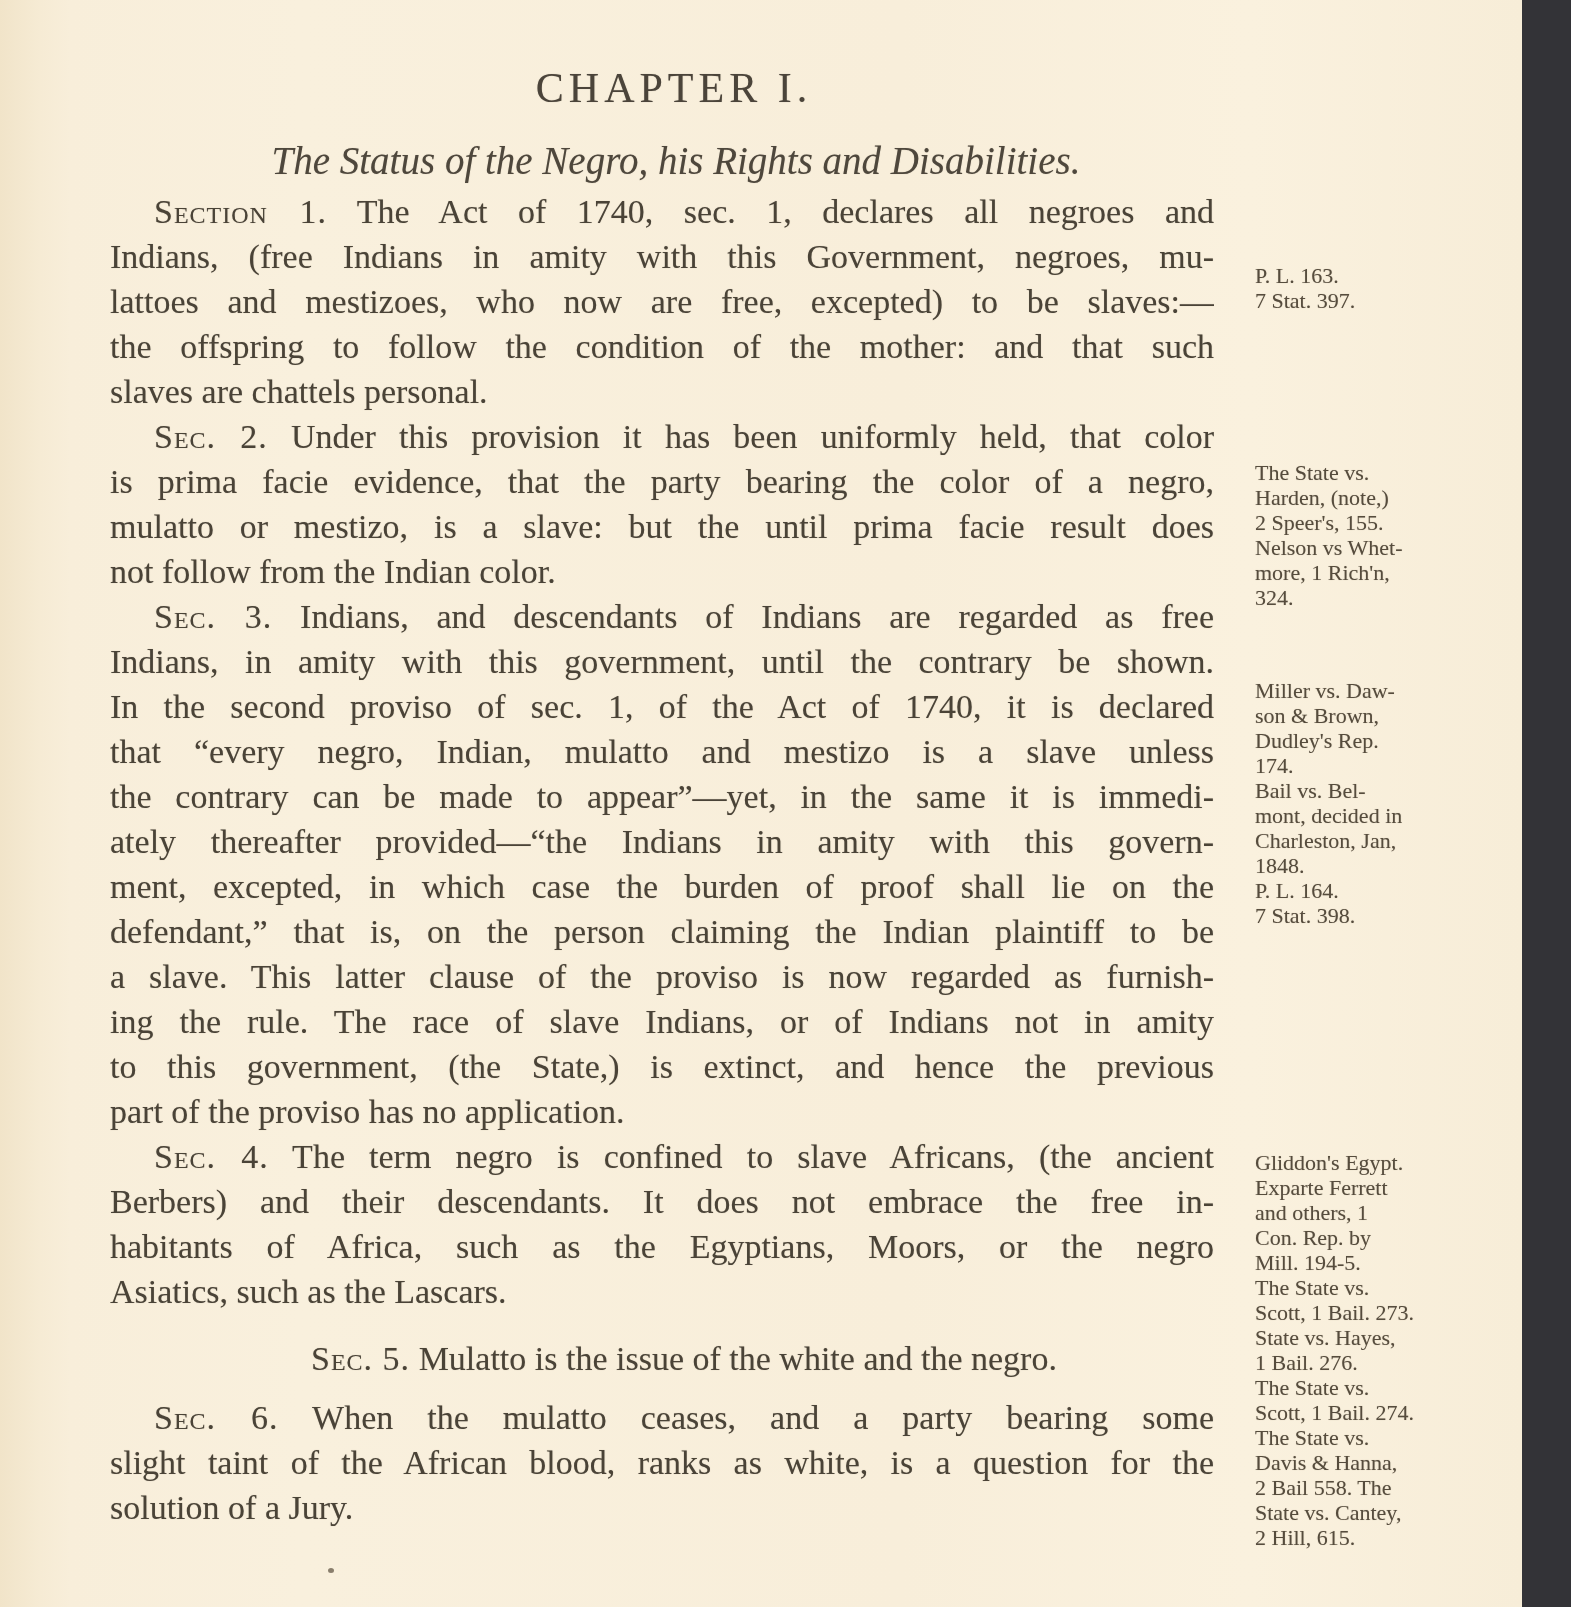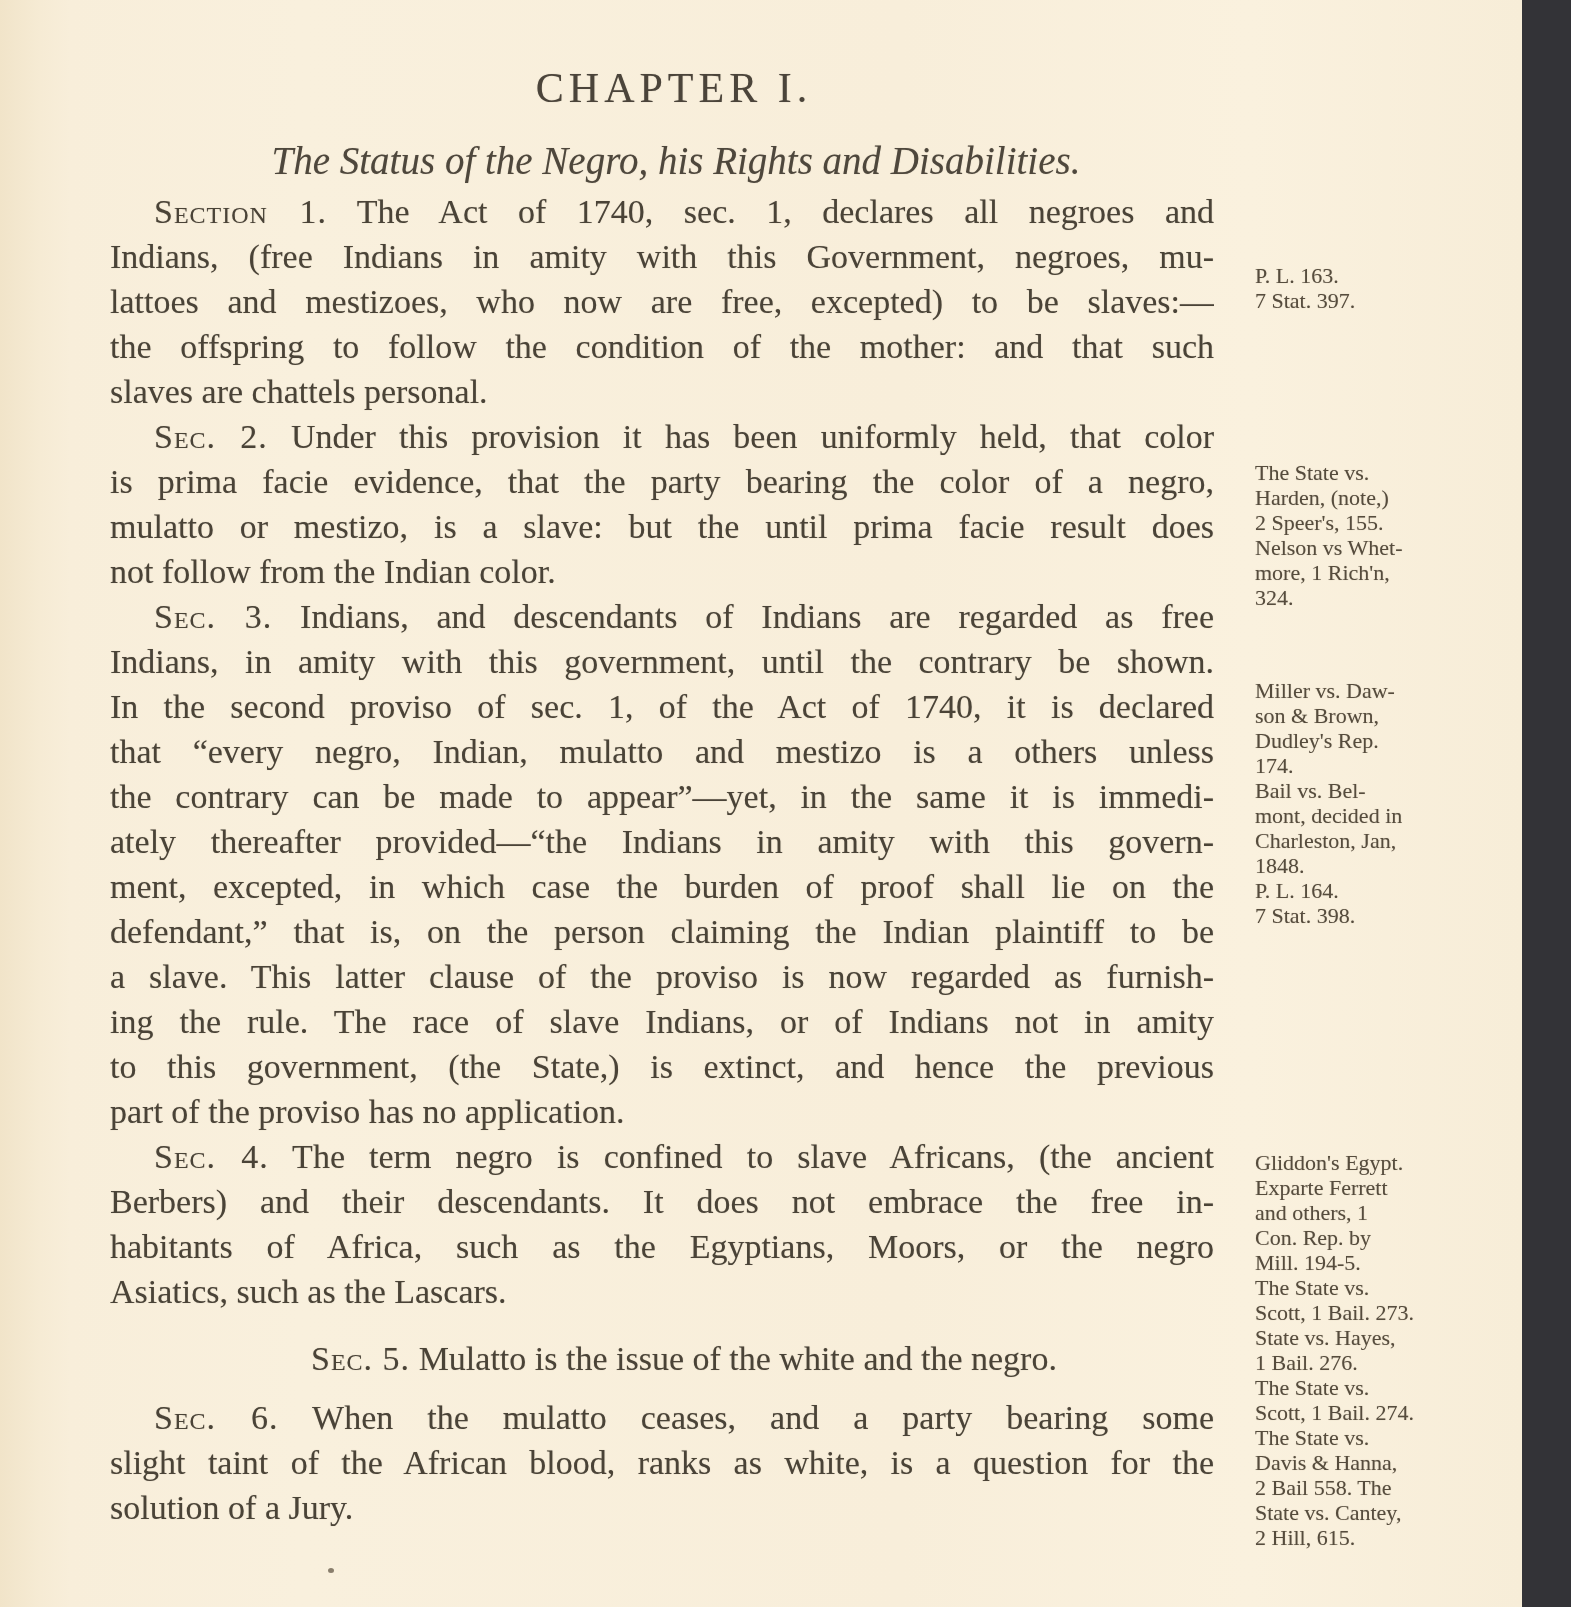--- a/index.html
+++ b/index.html
@@ -124,21 +124,21 @@
       <div class="section" data-idx="1">
         <div class="line j first"><span class="sc">Sec. 2.</span> Under this provision it has been uniformly held, that color</div>
         <div class="line j">is prima facie evidence, that the party bearing the color of a negro,</div>
         <div class="line j">mulatto or mestizo, is a slave: but the until prima facie result does</div>
         <div class="line">not follow from the Indian color.</div>
       </div>
       <div class="section" data-idx="2">
         <div class="line j first"><span class="sc">Sec. 3.</span> Indians, and descendants of Indians are regarded as free</div>
         <div class="line j">Indians, in amity with this government, until the contrary be shown.</div>
         <div class="line j">In the second proviso of sec. 1, of the Act of 1740, it is declared</div>
-        <div class="line j">that “every negro, Indian, mulatto and mestizo is a others unless</div>
+        <div class="line j">that “every negro, Indian, mulatto and mestizo is a slave unless</div>
         <div class="line j">the contrary can be made to appear”—yet, in the same it is immedi-</div>
         <div class="line j">ately thereafter provided—“the Indians in amity with this govern-</div>
         <div class="line j">ment, excepted, in which case the burden of proof shall lie on the</div>
         <div class="line j">defendant,” that is, on the person claiming the Indian plaintiff to be</div>
         <div class="line j">a slave.  This latter clause of the proviso is now regarded as furnish-</div>
         <div class="line j">ing the rule.  The race of slave Indians, or of Indians not in amity</div>
         <div class="line j">to this government, (the State,) is extinct, and hence the previous</div>
         <div class="line">part of the proviso has no application.</div>
       </div>
       <div class="section" data-idx="3">

